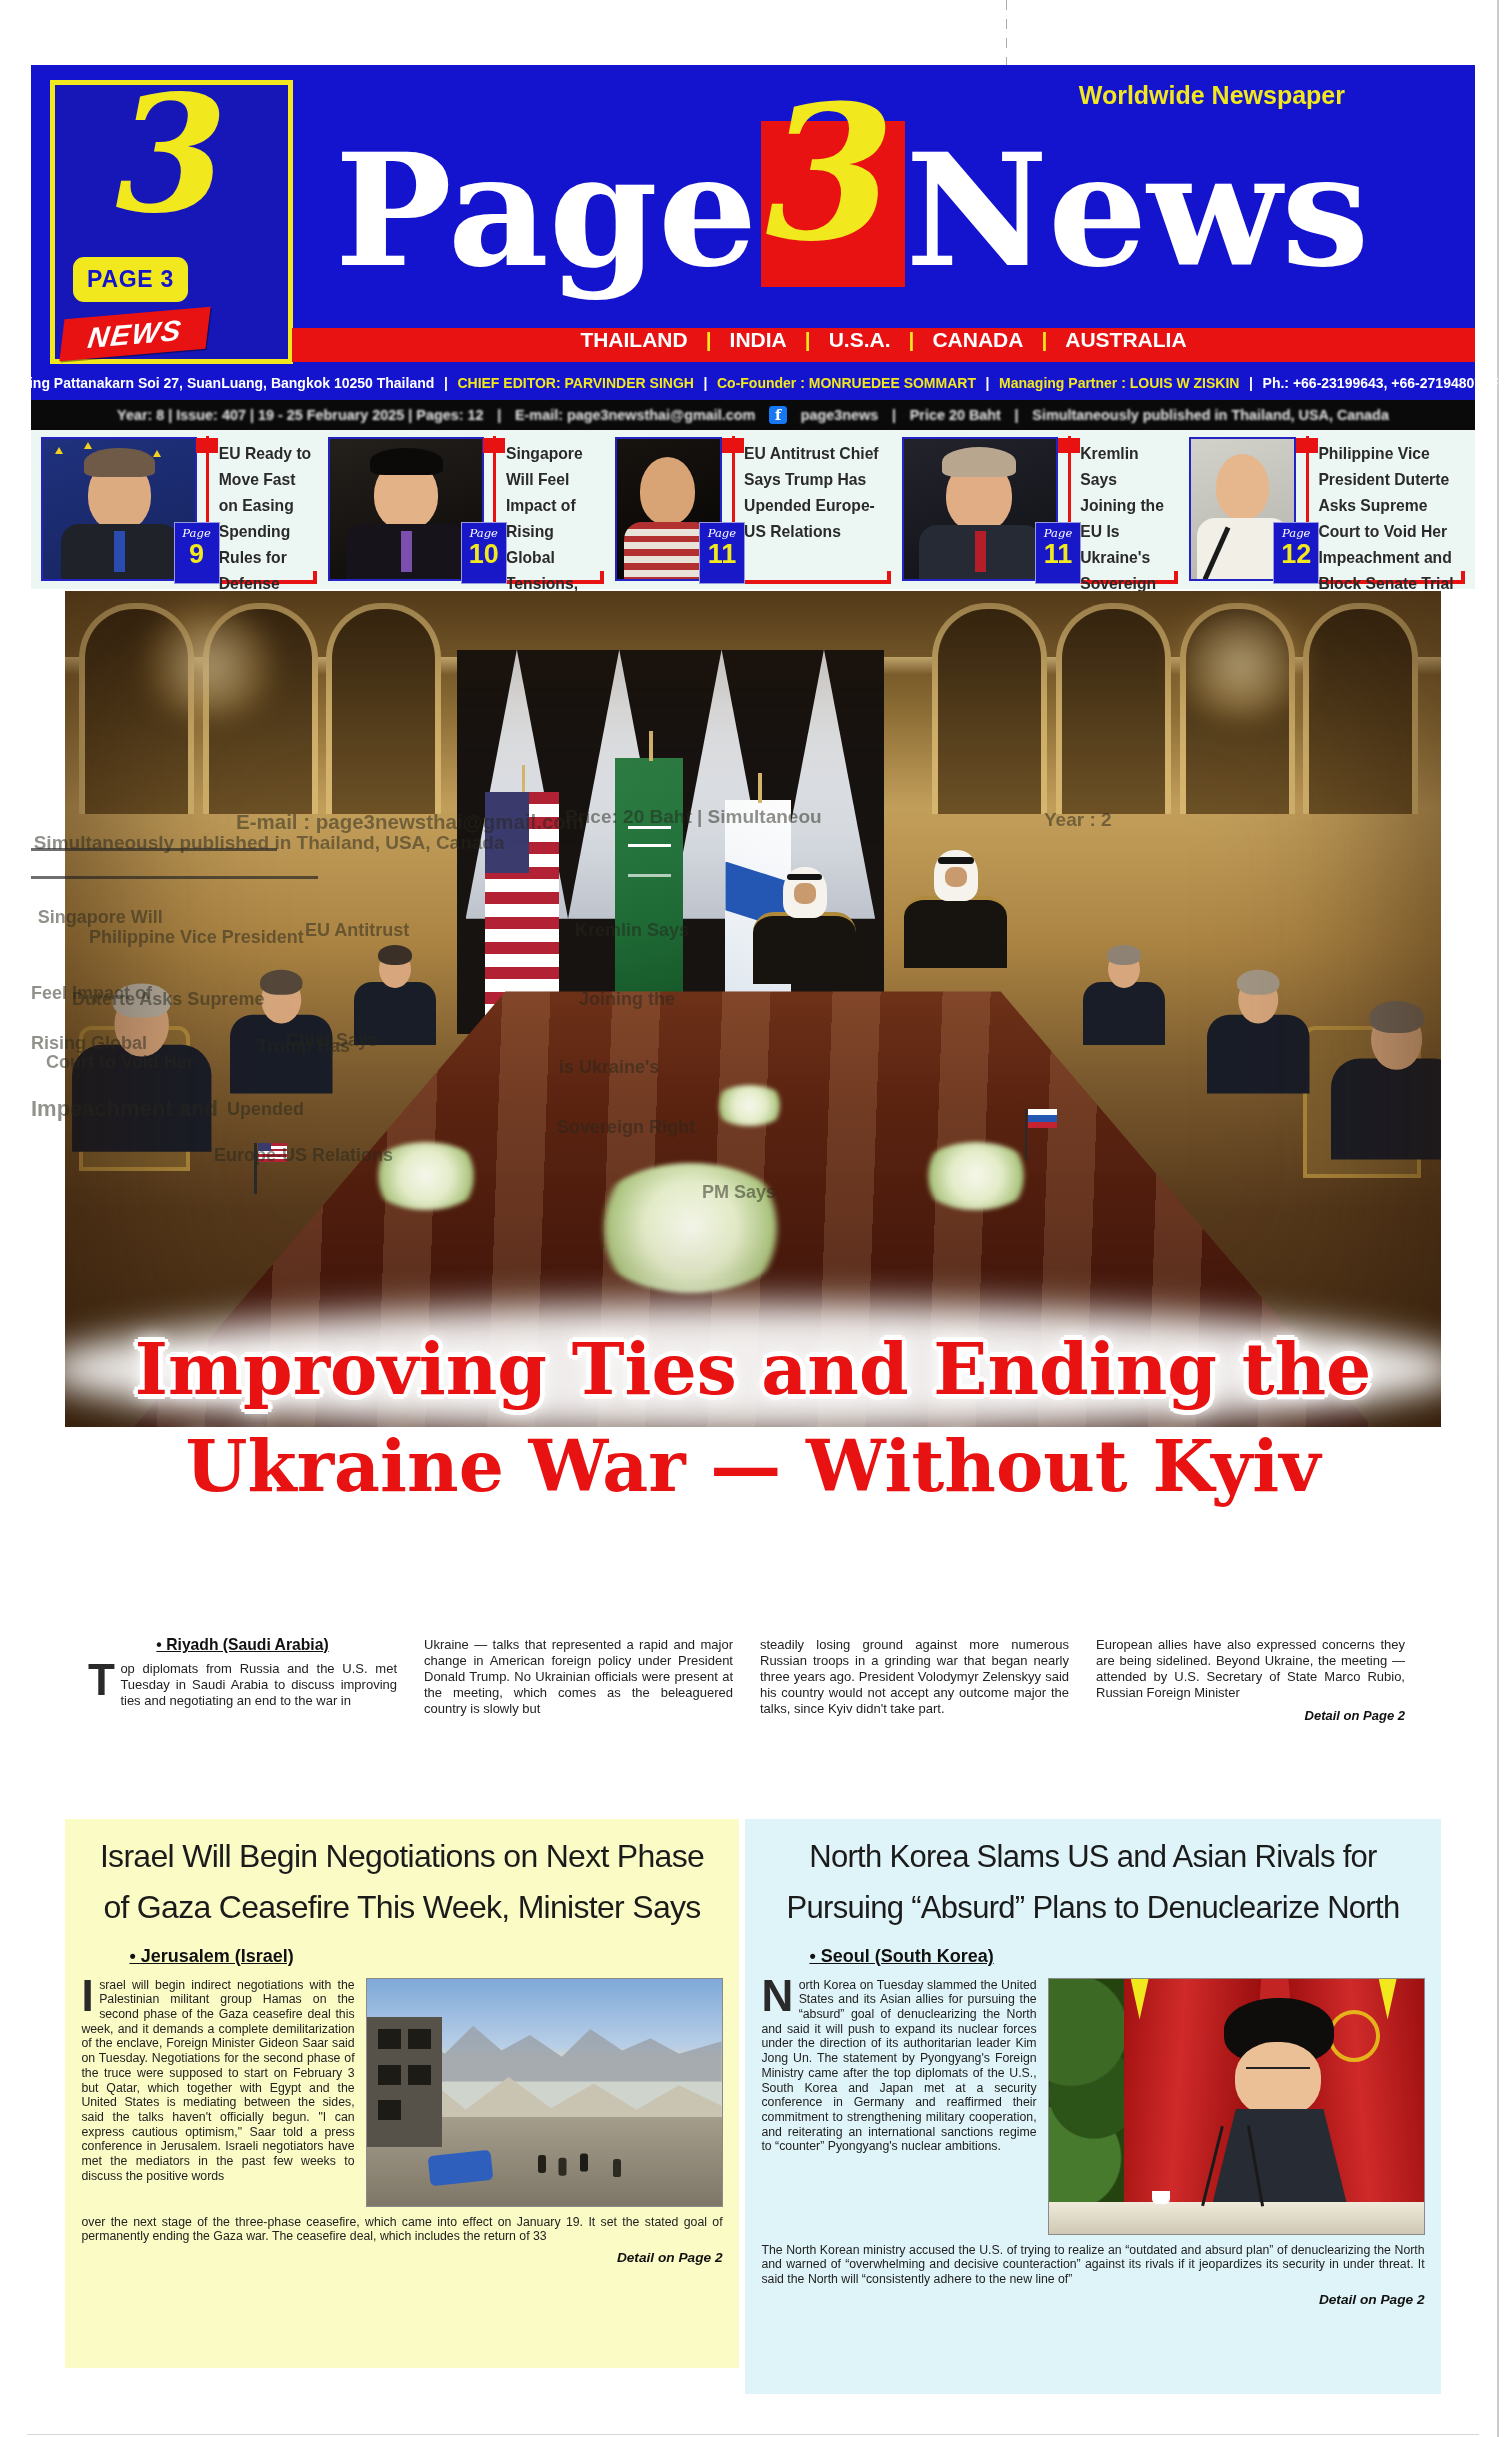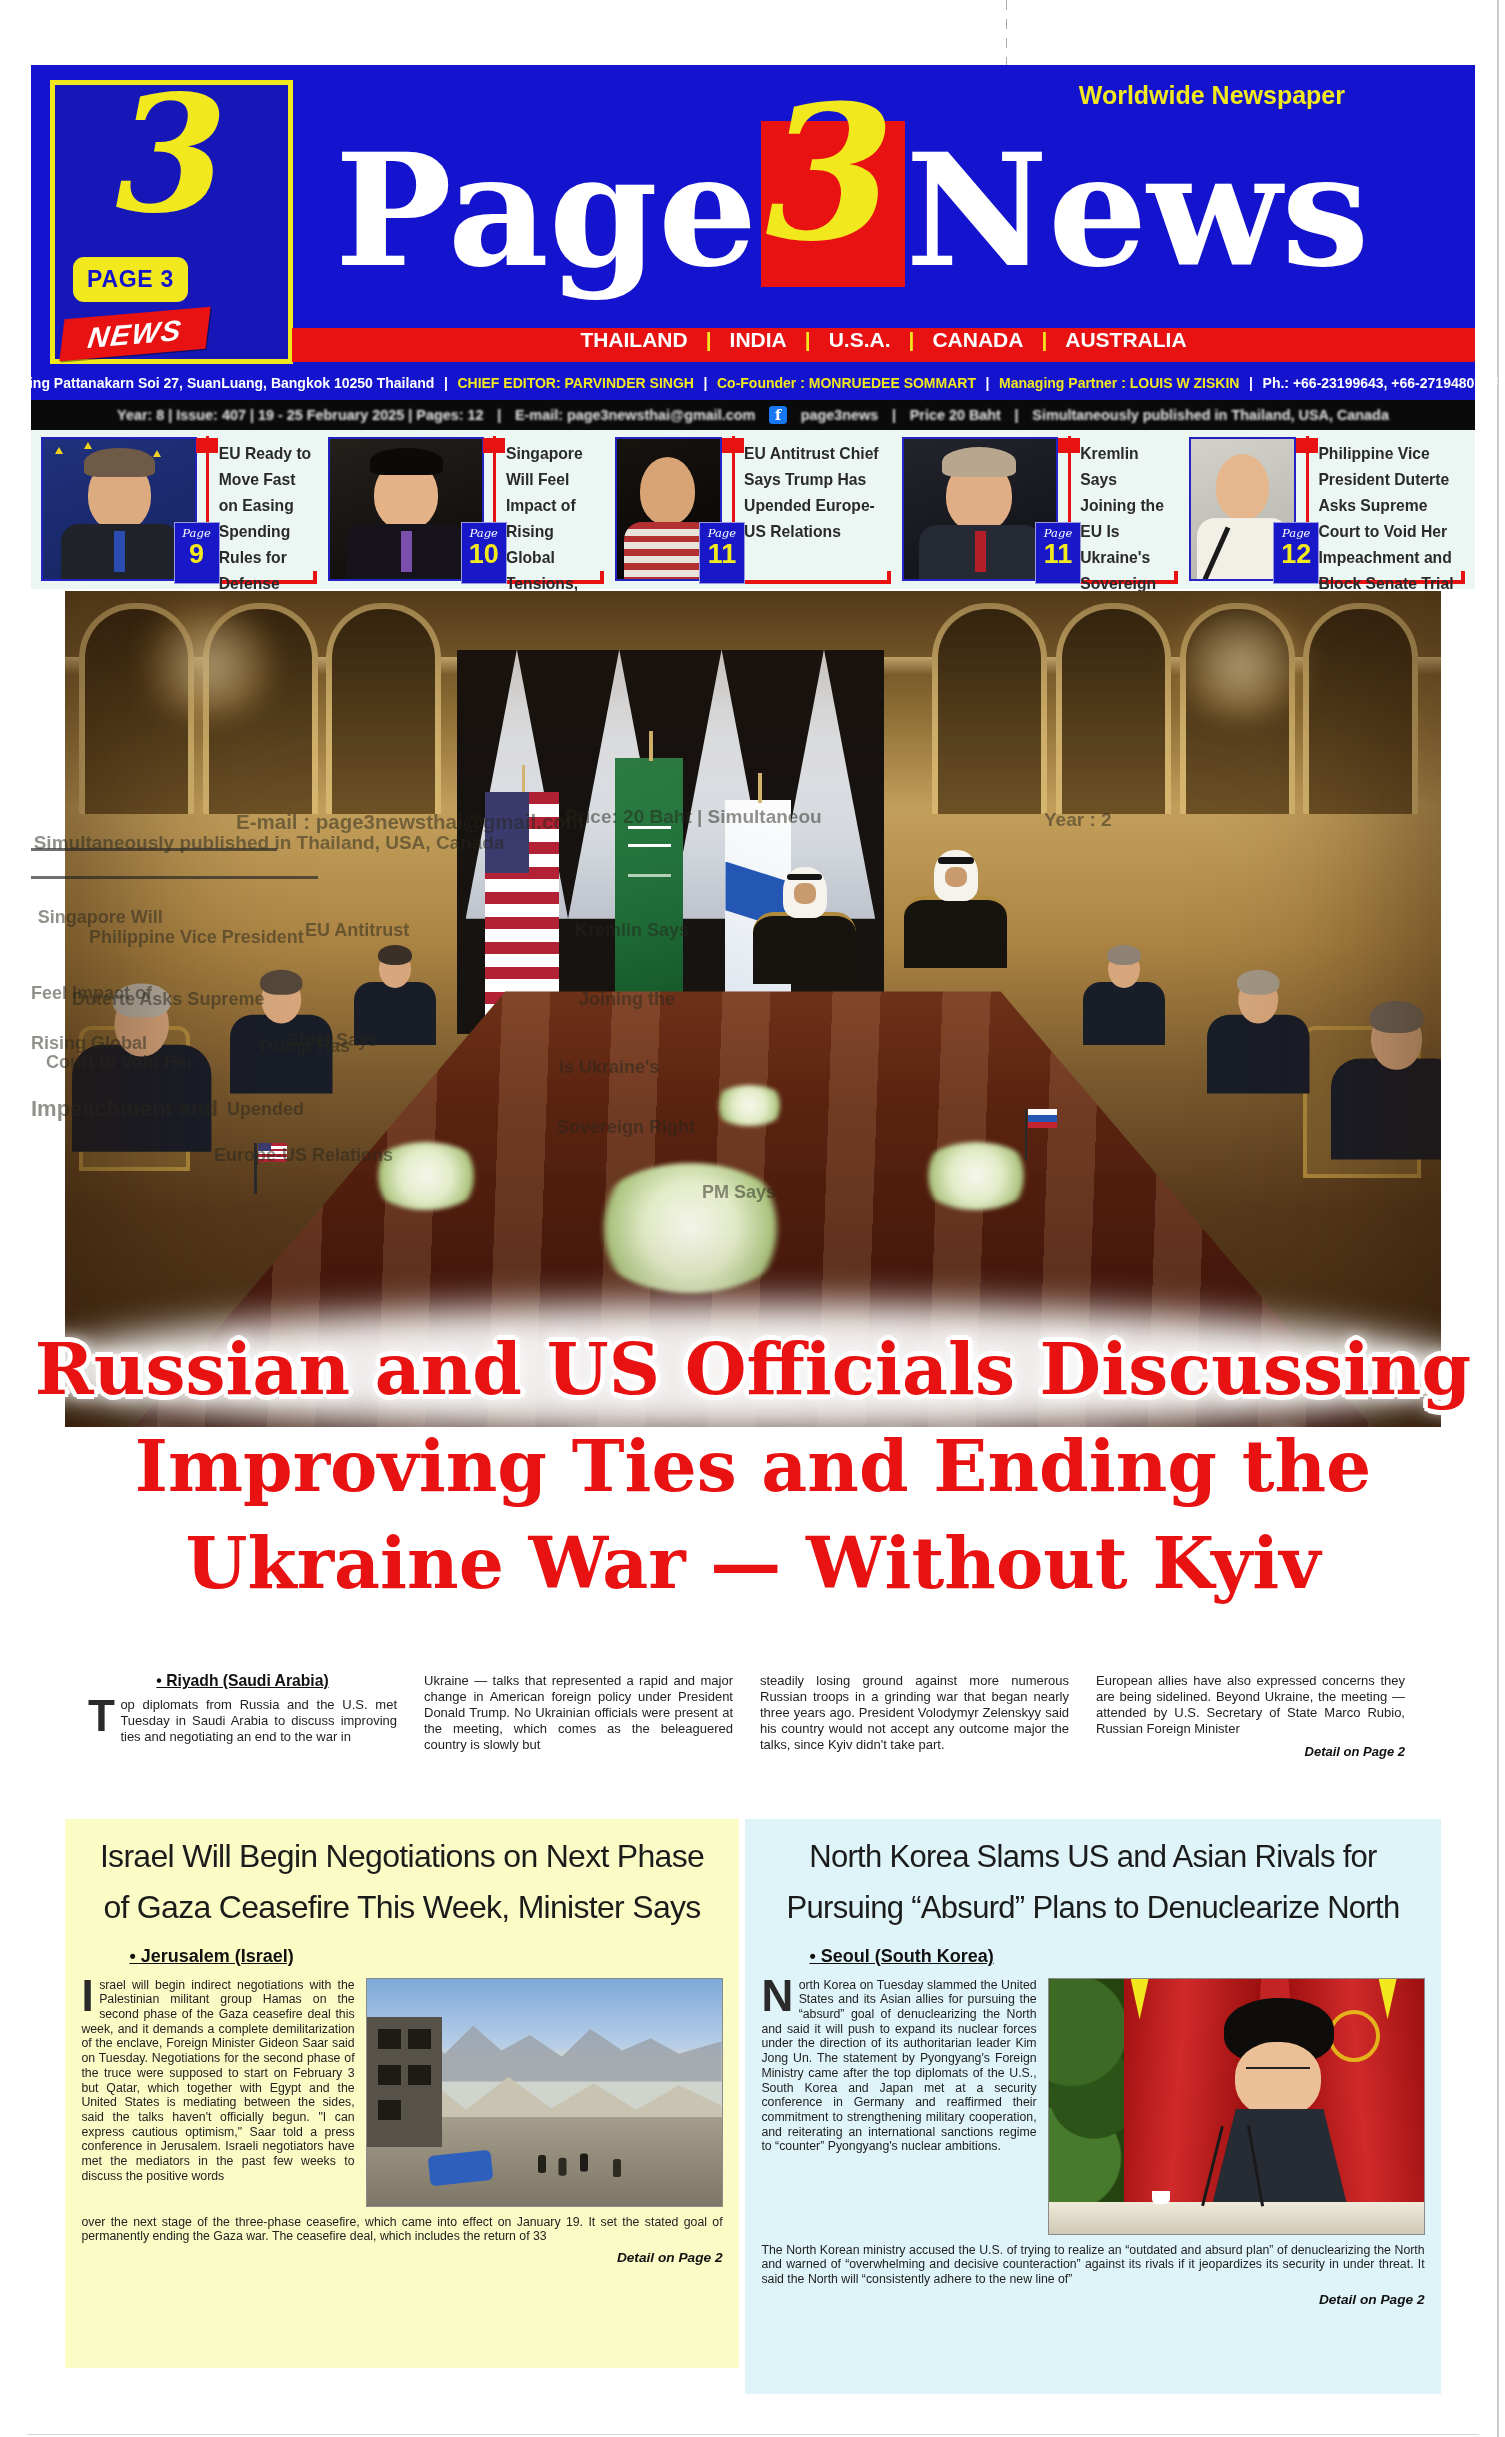--- a/index.html
+++ b/index.html
@@ -119,21 +119,21 @@
   
   .headline-fog{position:absolute;left:41px;top:1304px;width:1424px;height:130px;background:#ffffff;
       filter:blur(18px);border-radius:50%;opacity:.92;z-index:4;}
   .lead-headline{position:absolute;left:31px;top:1321px;width:1444px;z-index:5;text-align:center;
       font-family:"DejaVu Serif",serif;font-weight:bold;color:var(--accent_red,#e81212);}
   .lead-headline div{font-size:71px;line-height:97px;
       text-shadow:-3.4px -3.4px 0 #fff,3.4px -3.4px 0 #fff,-3.4px 3.4px 0 #fff,3.4px 3.4px 0 #fff,
       -4.8px 0 0 #fff,4.8px 0 0 #fff,0 -4.8px 0 #fff,0 4.8px 0 #fff,0 0 15px #fff,0 0 23px #fff;}
 
   
-  .lead-body{position:absolute;left:88px;top:1637px;width:1317px;height:177px;display:flex;gap:27px;margin-top:36px;}
+  .lead-body{position:absolute;left:88px;top:1637px;width:1317px;height:177px;display:flex;gap:27px;}
   .lead-col{flex:1;font-size:13px;line-height:16px;text-align:justify;color:#222;filter:blur(0.3px);}
   .lead-dateline{text-align:center;font-weight:bold;font-size:15.7px;text-decoration:underline;
       color:#111;margin-bottom:8.2px;filter:none;}
   .dropcap{float:left;font-weight:bold;font-size:44px;line-height:34px;margin:1.4px 5.5px 0 0;color:#2a2a2a;}
   .lead-more{text-align:right;font-weight:bold;font-style:italic;font-size:13px;margin-top:6.8px;color:#111;}
 
   
   .story{position:absolute;box-sizing:border-box;padding:12.3px 16.4px;}
   .story-left{left:65px;top:1819px;width:674px;height:549px;background:var(--panel_yellow,#fbfbc6);}
   .story-right{left:745px;top:1819px;width:696px;height:575px;background:var(--panel_cyan,#dff4f8);}
@@ -447,21 +447,20 @@
     <span style="left:15px;top:272px;font-size:18px;">Court to Void Her</span>
     <span style="left:226px;top:256px;font-size:18px;">Trump Has</span>
     <span style="left:196px;top:319px;font-size:18px;">Upended</span>
     <span style="left:183px;top:365px;font-size:18px;">Europe-US Relations</span>
     <span style="left:671px;top:402px;font-size:18px;">PM Says</span>
     <span style="left:0;top:316px;font-size:22px;">Impeachment and</span>
   </div>
 
   <div class="headline-fog"></div>
   <div class="lead-headline">
-    <div>Russian and US Officials Discussing</div>
     <div>Improving Ties and Ending the</div>
     <div>Ukraine War — Without Kyiv</div>
   </div>
 
   <div class="lead-body">
     <div class="lead-col">
       <div class="lead-dateline">• Riyadh (Saudi Arabia)</div>
       <span class="dropcap">T</span><span>op diplomats from Russia and the U.S. met Tuesday in Saudi Arabia to discuss improving ties and negotiating an end to the war in</span>
     </div>
     <div class="lead-col">Ukraine — talks that represented a rapid and major change in American foreign policy under President Donald Trump. No Ukrainian officials were present at the meeting, which comes as the beleaguered country is slowly but</div>

